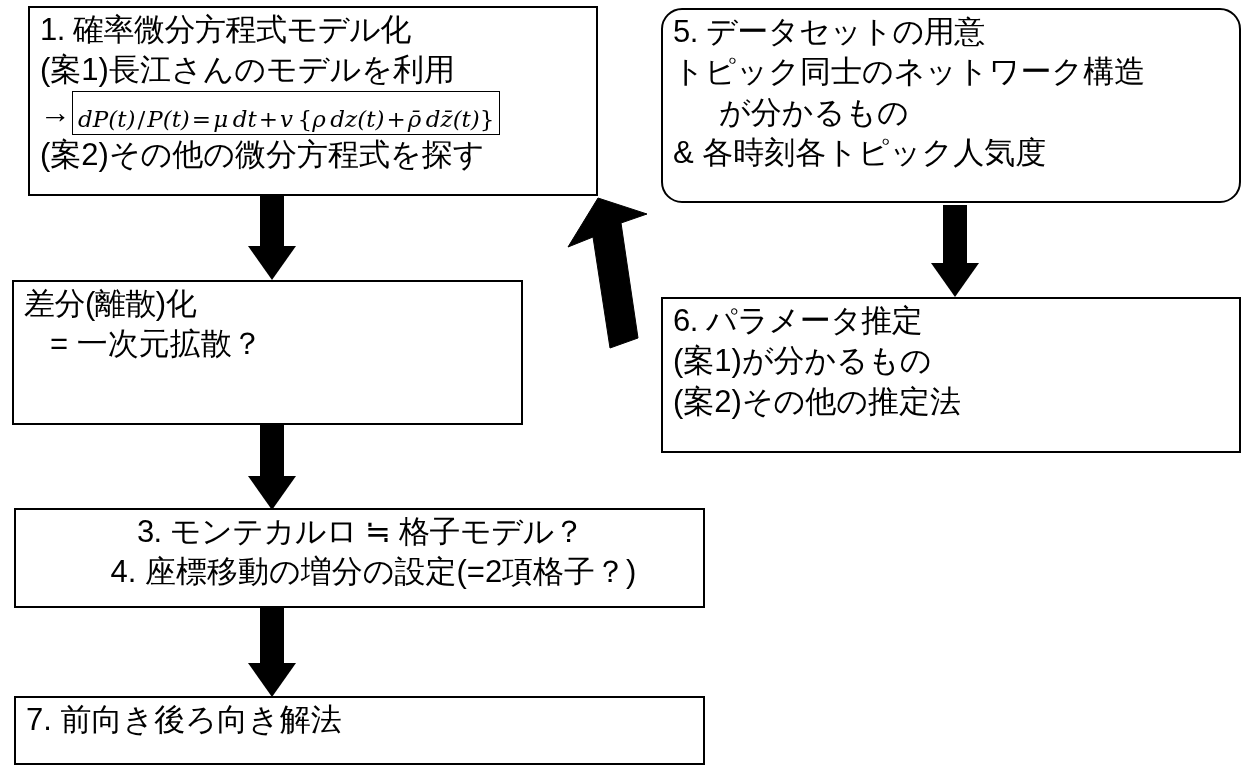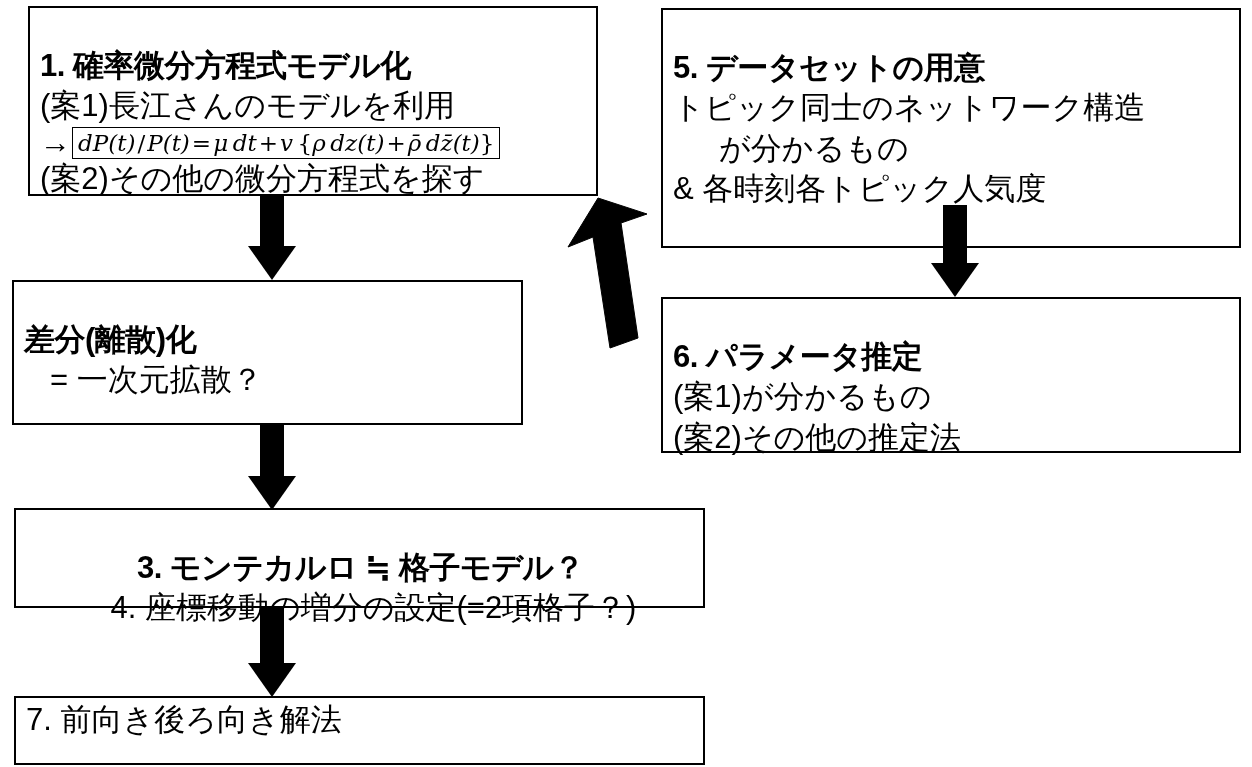--- a/index.html
+++ b/index.html
@@ -25,42 +25,41 @@
     padding: 2px 8px 2px 10px;
   }
   .line {
     display: block;
     white-space: nowrap;
     line-height: 1.30;
     font-size: 31px;
     letter-spacing: 0px;
   }
   .line.bold {
-    font-weight: bold;
+    font-weight: normal;
     letter-spacing: -0.5px;
-    margin-top: 36px;
   }
   .line.indent1 { padding-left: 26px; }
   .line.indent2 { padding-left: 46px; }
 
   
   .formula-row {
     display: flex;
     align-items: center;
     white-space: nowrap;
     line-height: 1.30;
   }
   .arrow-glyph {
     font-size: 31px;
     line-height: 1;
     margin-right: 1px;
   }
   .formula-box {
     border: 1.5px solid #000000;
-    padding: 2px 5px 2px 5px;
+    padding: 14px 5px 2px 5px;
     font-family: "DejaVu Serif", "Liberation Serif", serif;
     font-size: 23px;
     line-height: 1.15;
     white-space: nowrap;
     background: #ffffff;
   }
   .formula-box i { font-style: italic; }
   .formula-box .op { font-style: normal; padding: 0 2px; }
   .formula-box .up { font-style: normal; }
 
@@ -104,21 +103,21 @@
 
   <div class="node" style="left:14px; top:508px; width:691px; height:100px;text-align:center;">
     <span class="line bold">3. モンテカルロ ≒ 格子モデル？</span>
     <span class="line indent1">4. 座標移動の増分の設定(=2項格子？)</span>
   </div>
 
   <div class="node" style="left:14px; top:696px; width:691px; height:69px;">
     <span class="line">7. 前向き後ろ向き解法</span>
   </div>
 
-  <div class="node" style="left:661px; top:8px; width:580px; height:240px;">
+  <div class="node" style="left:661px; top:8px; width:580px; height:195px;border-radius:21px;">
     <span class="line bold">5. データセットの用意</span>
     <span class="line">トピック同士のネットワーク構造</span>
     <span class="line indent2">が分かるもの</span>
     <span class="line">&amp; 各時刻各トピック人気度</span>
   </div>
 
   <div class="node" style="left:661px; top:297px; width:580px; height:156px;">
     <span class="line bold">6. パラメータ推定</span>
     <span class="line">(案1)が分かるもの</span>
     <span class="line">(案2)その他の推定法</span>

